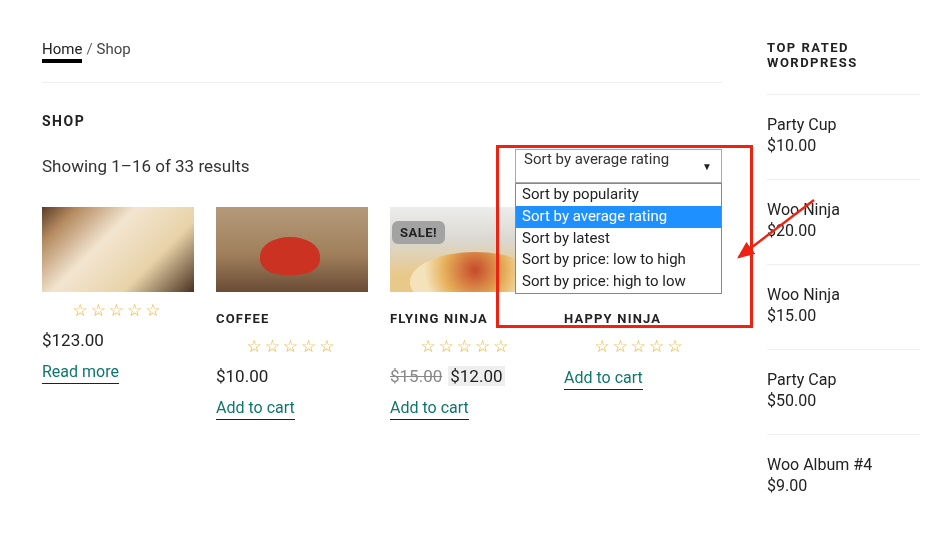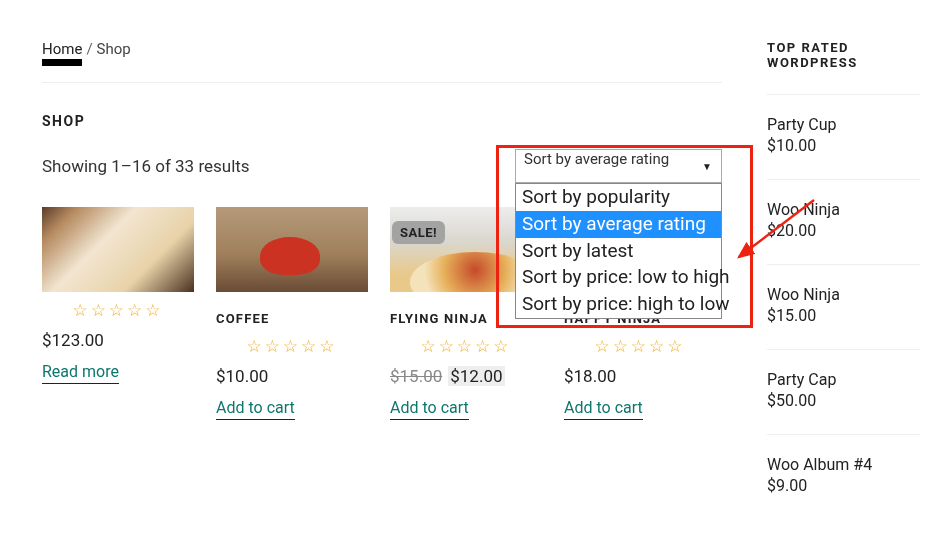--- a/index.html
+++ b/index.html
@@ -1,31 +1,31 @@
 <!DOCTYPE html>
 <html><head>
 <meta charset="utf-8">
 <style>
 * { box-sizing: border-box; margin: 0; padding: 0; }
 body { font-family: -apple-system, BlinkMacSystemFont, "Segoe UI", Roboto, Helvetica, Arial, sans-serif; background: #fff; color: #222; width: 940px; height: 536px; overflow: hidden; position: relative; }
 .container { display: flex; padding: 40px 20px 0 42px; }
 .main { flex: 0 0 680px; position: relative; }
 .sidebar { flex: 1; padding-left: 45px; }
 .breadcrumb { font-size: 15px; color: #444; }
-.breadcrumb .home-link { text-decoration: none; color: #222; border-bottom: 7px solid #000000; padding-bottom: 1px; }
+.breadcrumb .home-link { text-decoration: none; color: #222; border-bottom: 4px solid #000000; padding-bottom: 1px; }
 .breadcrumb .sep { margin: 0 4px; color: #666; }
 .bc-hr { border: none; border-top: 1px solid #eee; margin: 24px 0 30px 0; }
 .shop-title { font-size: 14px; font-weight: 700; letter-spacing: 1.5px; color: #222; margin-bottom: 20px; }
 .controls-row { display: flex; align-items: center; justify-content: space-between; margin-bottom: 24px; position: relative; }
 .results-count { font-size: 17px; color: #333; }
 .sort-wrap { position: relative; }
 .sort-select { width: 207px; height: 34px; border: 1px solid #aaa; background: #fff; font-size: 15px; color: #333; padding: 0 26px 0 8px; appearance: none; position: relative; }
 .sort-caret { position: absolute; right: 10px; top: 50%; transform: translateY(-50%); font-size: 10px; color: #222; pointer-events: none; }
 .dropdown { position: absolute; top: 34px; left: 0; width: 207px; border: 1px solid #888; background: #fff; z-index: 5; }
-.dropdown-item { font-size: 19px; color: #222; padding: 1px 6px 2px 6px; line-height: 1.25; white-space: nowrap; cursor: pointer; }
+.dropdown-item { font-size: 15px; color: #222; padding: 1px 6px 2px 6px; line-height: 1.25; white-space: nowrap; cursor: pointer; }
 .dropdown-item.selected { background: #1e90ff; color: #fff; }
 .red-box { position: absolute; border: 3px solid #e21; z-index: 6; pointer-events: none; }
 .arrow { position: absolute; z-index: 7; pointer-events: none; }
 .products { display: flex; gap: 22px; }
 .product { width: 152px; position: relative; }
 .product-img { width: 152px; height: 85px; background: #ccc; display: block; position: relative; overflow: hidden; }
 .sale-badge { position: absolute; top: 14px; left: 2px; background: #a3a3a3; font-size: 13px; font-weight: 700; letter-spacing: 0.5px; color: #222; padding: 4px 8px; z-index: 2; border-radius: 6px; }
 .product-title { font-size: 13px; font-weight: 700; letter-spacing: 1.2px; color: #222; margin-top: 18px; line-height: 1.4; }
 .stars { color: #f0ad29; font-size: 17px; letter-spacing: 3px; margin-top: 8px; text-align: center; }
 .product:first-child .stars { text-align: center; }
@@ -108,21 +108,20 @@
         <div class="price-row">
           <span class="old">$15.00</span><span class="new">$12.00</span>
         </div>
         <a href="#" class="cta">Add to cart</a>
       </div>
 
       <div class="product">
         <span class="product-img img4"></span>
         <div class="product-title">HAPPY NINJA</div>
         <div class="stars">☆☆☆☆☆</div>
-        <div class="price-row">$18.00</div>
         <a href="#" class="cta">Add to cart</a>
       </div>
     </div>
   </div>
 
   <div class="sidebar">
     <div class="sidebar-title">TOP RATED WORDPRESS</div>
     <hr class="sb-hr">
     <div class="rp-item">
       <div class="rp-name">Party Cup</div>

